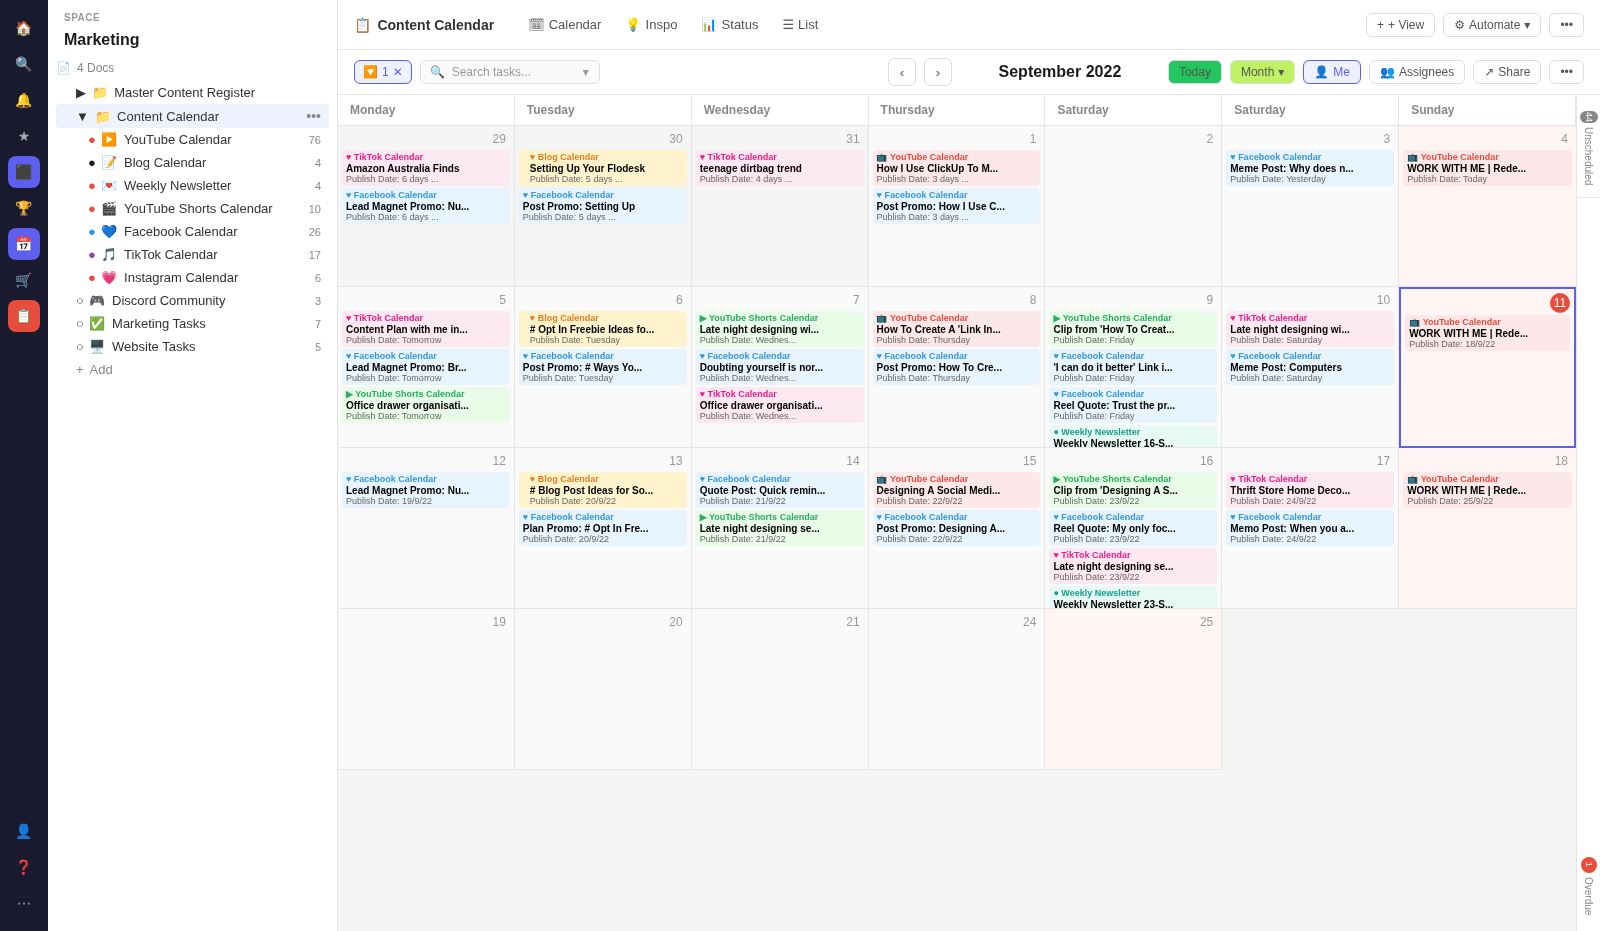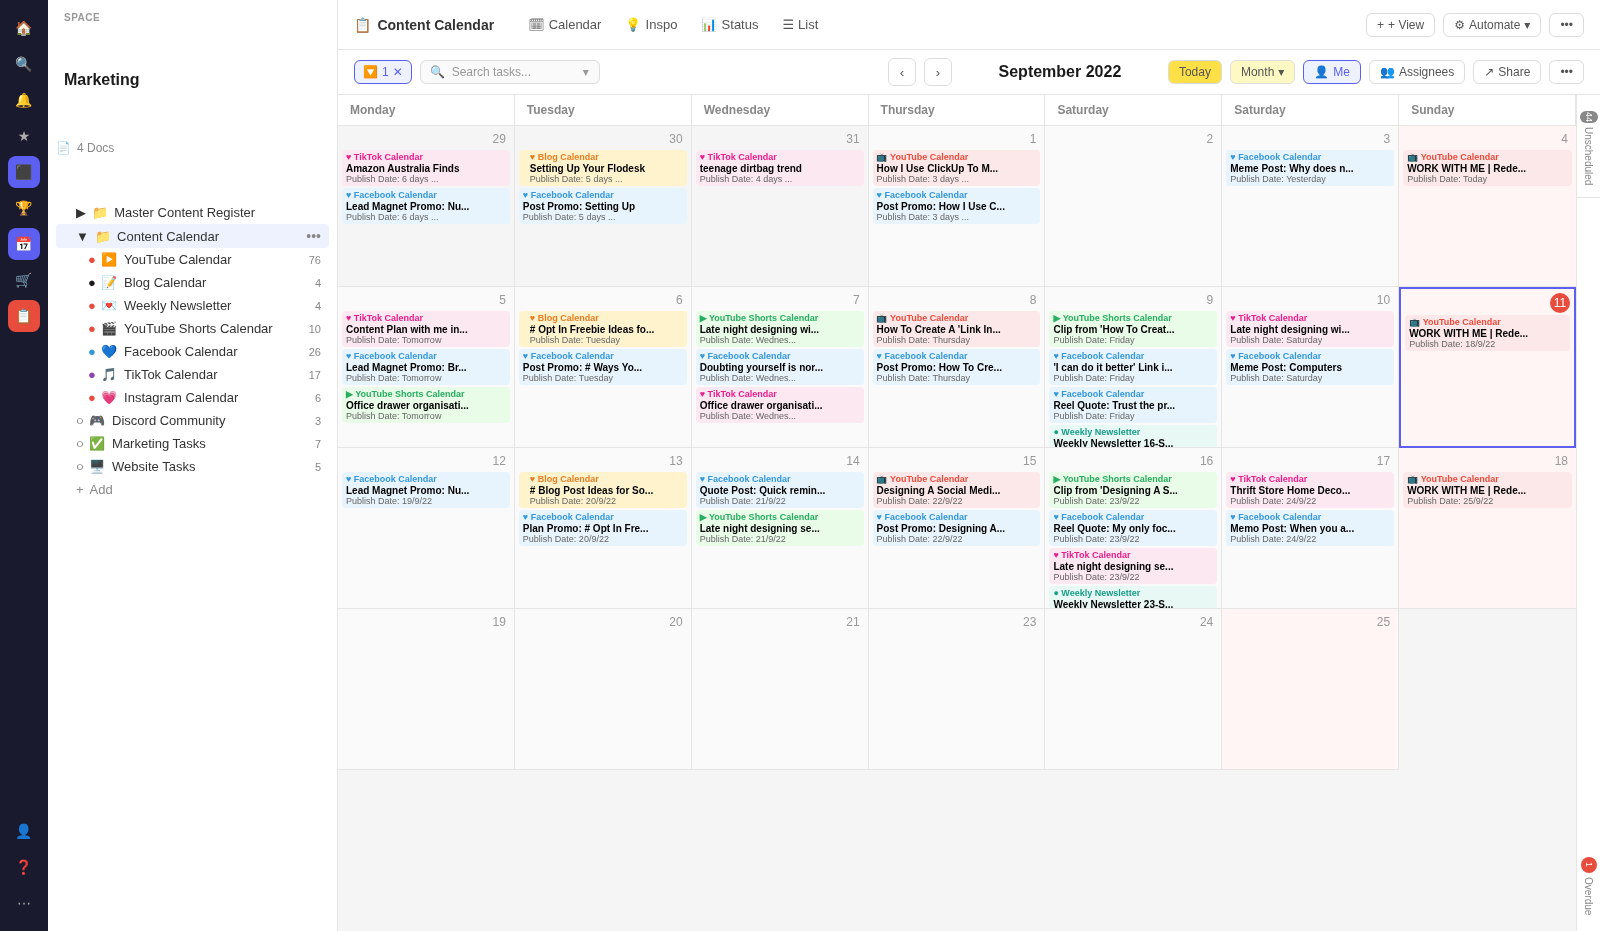--- a/index.html
+++ b/index.html
@@ -29,21 +29,20 @@
 
     
     .sidebar {
       width: 290px;
       background: #fff;
       border-right: 1px solid #e5e5e5;
       display: flex;
       flex-direction: column;
       flex-shrink: 0;
       overflow-y: auto;
-      gap: 40px;
     }
     .sidebar-space {
       padding: 12px 16px 4px;
       font-size: 10px;
       font-weight: 600;
       color: #999;
       text-transform: uppercase;
       letter-spacing: 0.5px;
     }
     .sidebar-workspace {
@@ -150,25 +149,25 @@
       min-width: 200px; text-align: center;
     }
     .nav-btn {
       width: 28px; height: 28px; border-radius: 6px;
       border: 1px solid #ddd; background: #fff;
       display: flex; align-items: center; justify-content: center;
       cursor: pointer; color: #555;
     }
     .today-btn {
       padding: 4px 10px; border-radius: 6px; border: 1px solid #ddd;
-      font-size: 12px; color: #555; background: #fde047; cursor: pointer;
+      font-size: 12px; color: #555; background: #22c55e; cursor: pointer;
     }
     .month-btn {
       padding: 4px 10px; border-radius: 6px; border: 1px solid #ddd;
-      font-size: 12px; color: #555; background: #fef9c3; cursor: pointer;
+      font-size: 12px; color: #555; background: #bef264; cursor: pointer;
       display: flex; align-items: center; gap: 4px;
     }
     .me-btn, .assignees-btn, .share-btn {
       padding: 4px 10px; border-radius: 6px; border: 1px solid #ddd;
       font-size: 12px; color: #555; background: #fff; cursor: pointer;
       display: flex; align-items: center; gap: 4px;
     }
     .me-btn { background: #eef2ff; border-color: #5c5fef; color: #5c5fef; }
 
     
@@ -809,25 +808,20 @@
               <span class="cal-date">20</span>
             </div>
         </div>
         <div class="cal-cell">
           <div class="date-row">
               <span class="cal-date">21</span>
             </div>
         </div>
         <div class="cal-cell">
           <div class="date-row">
-              <span class="cal-date">23</span>
-            </div>
-        </div>
-        <div class="cal-cell">
-          <div class="date-row">
               <span class="cal-date">24</span>
             </div>
         </div>
         <div class="cal-cell sunday">
           <div class="date-row">
               <span class="cal-date">25</span>
             </div>
         </div>
 
       </div>

